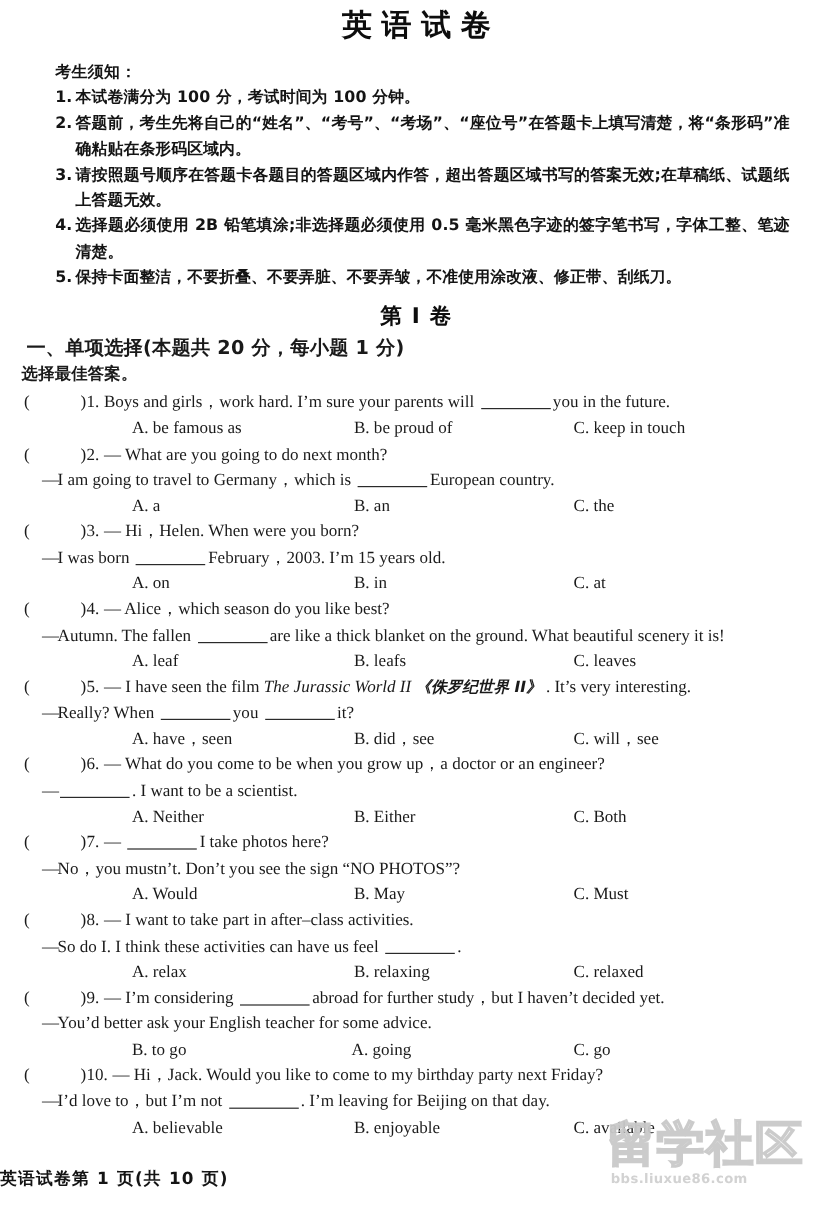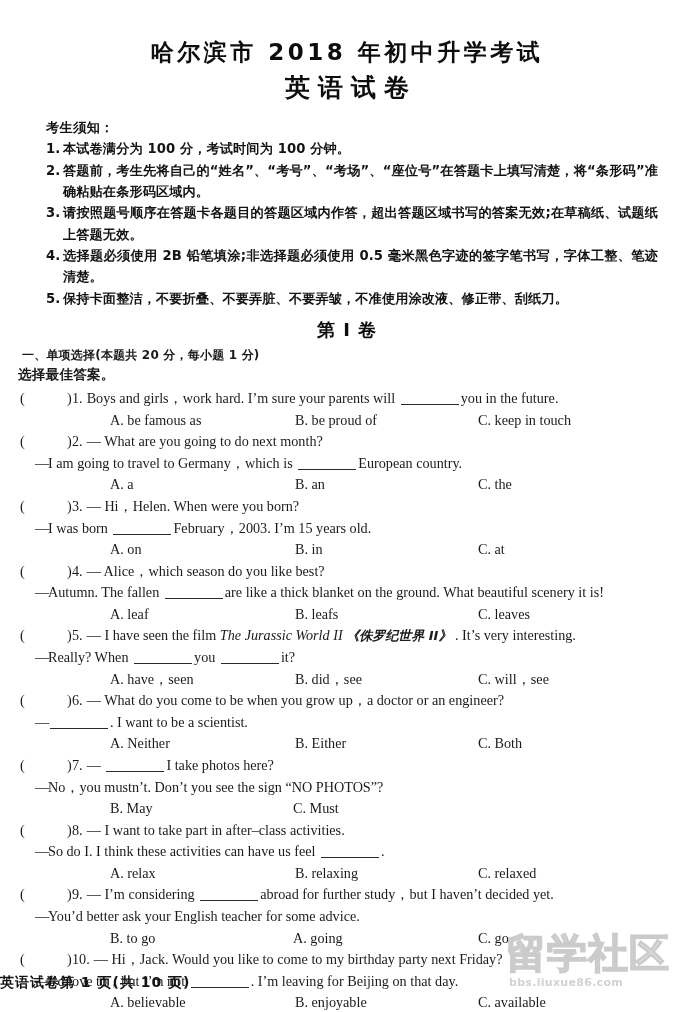--- a/index.html
+++ b/index.html
@@ -85,21 +85,21 @@
     font-size: 18px;
     letter-spacing: 1px;
     margin: 9px 0 0 0;
     color: #0d0d0d;
   }
 
   .section-head {
     margin: 5px 0 0 22px;
     font-family: "DejaVu Sans", "Liberation Sans", sans-serif;
     font-weight: bold;
-    font-size: 12px;
+    font-size: 16px;
     letter-spacing: 0.2px;
   }
   .section-instr {
     margin: 2px 0 0 18px;
     font-family: "DejaVu Sans", "Liberation Sans", sans-serif;
     font-weight: bold;
     font-size: 13.6px;
     letter-spacing: 0.2px;
   }
 
@@ -220,21 +220,20 @@
     font-size: 11px;
     letter-spacing: 0.3px;
     color: #d2d2d2;
   }
 </style>
 </head>
 <body>
 
 <div class="page">
 
-  <h1 class="title-main">哈尔滨市 2018 年初中升学考试</h1>
   <h2 class="title-sub">英语试卷</h2>
 
   <div class="notice">
     <div class="notice-head">考生须知：</div>
     <div id="notice-list">
         <div class="notice-item">
           <span class="notice-num">1.</span>
           <span class="notice-text">本试卷满分为 100 分，考试时间为 100 分钟。</span>
         </div>
         <div class="notice-item">
@@ -364,20 +363,21 @@
           <span class="q-paren-open">(</span>
           <span class="q-paren-close">)</span>
           <span class="q-num">7.</span>
           <span class="q-body"><span>—</span> <span class="blank"></span><span>I take photos here?</span> </span>
         </div>
         <div class="q-line">
           <span class="q-dash">—</span>
           <span class="q-line-text"><span>No，you mustn’t. Don’t you see the sign “NO PHOTOS”?</span> </span>
         </div>
         <div class="opts">
+          <span class="opt a">A. Would</span>
           <span class="opt b">B. May</span>
           <span class="opt c">C. Must</span>
         </div>
       </div>
       <div class="q-block">
         <div class="q-stem">
           <span class="q-paren-open">(</span>
           <span class="q-paren-close">)</span>
           <span class="q-num">8.</span>
           <span class="q-body"><span>—</span> <span>I want to take part in after–class activities.</span> </span>

